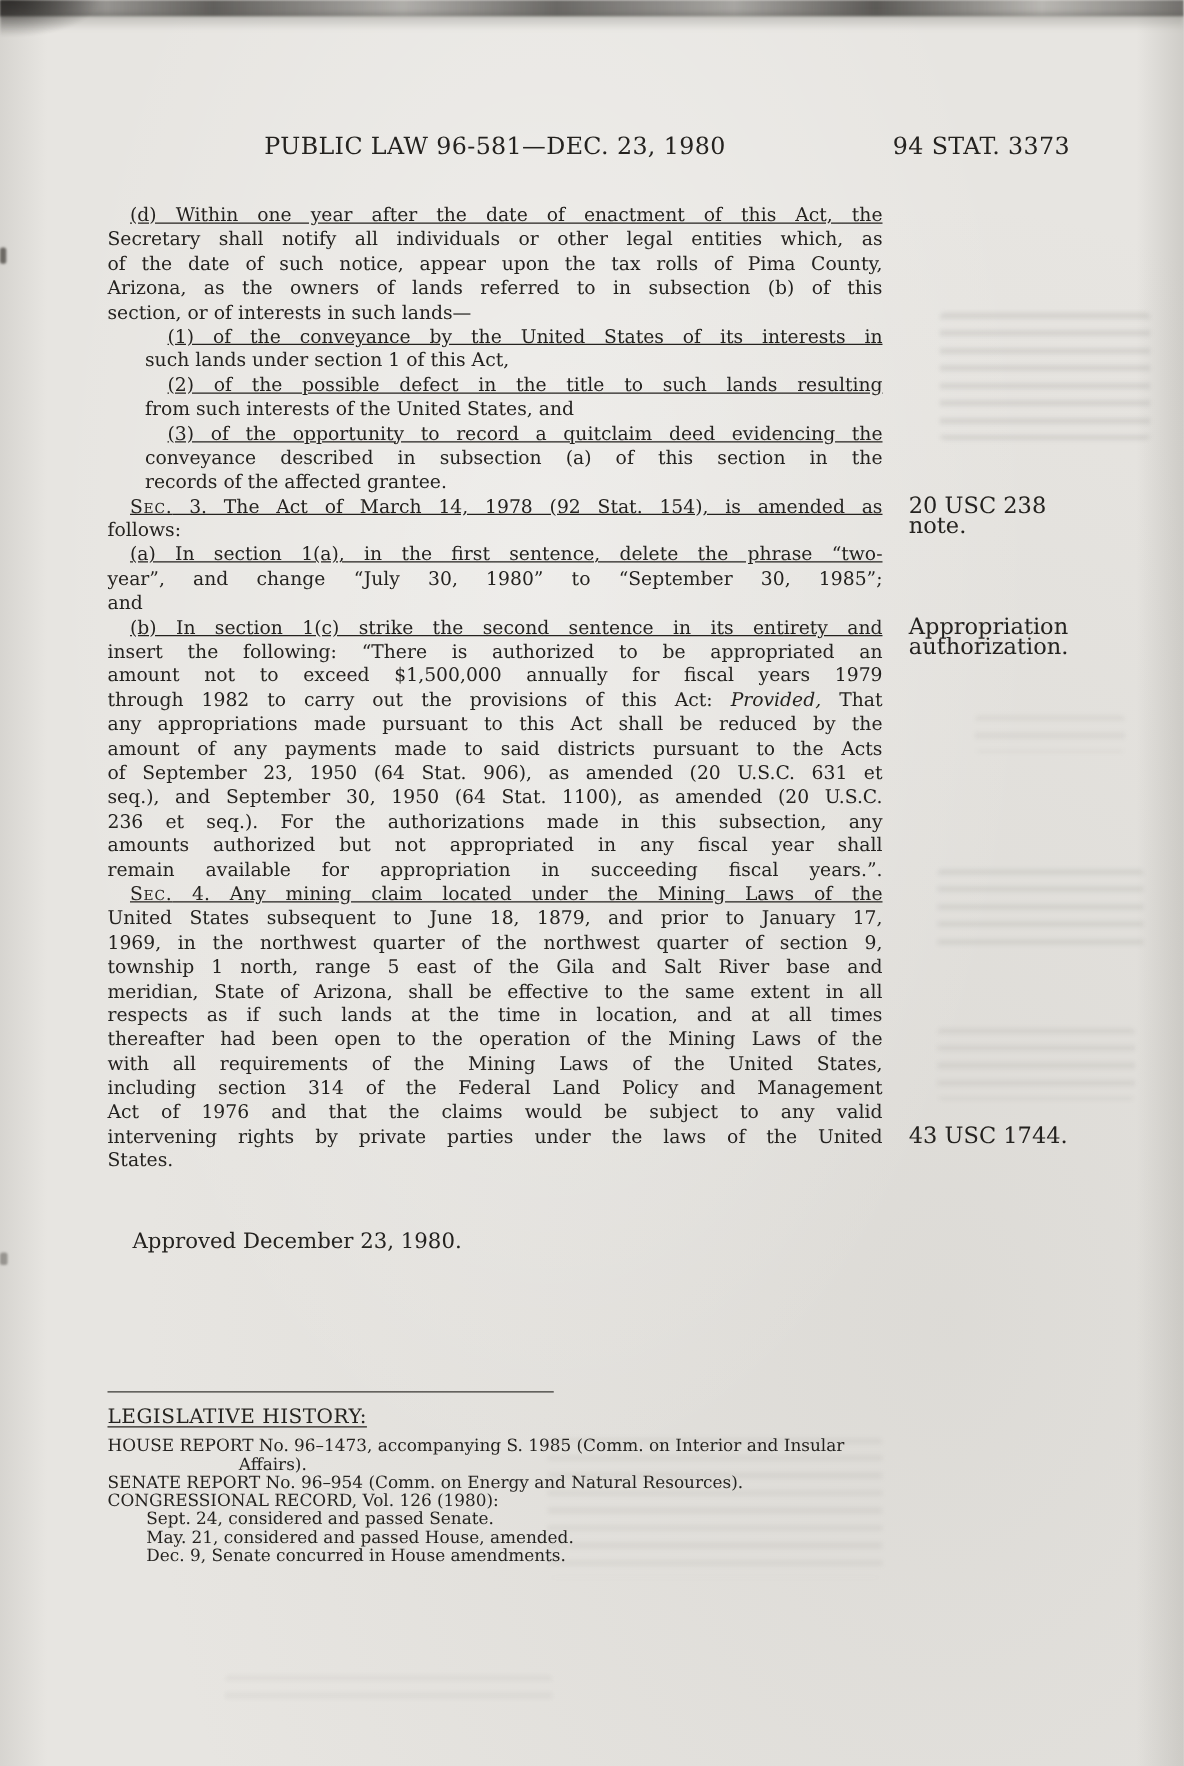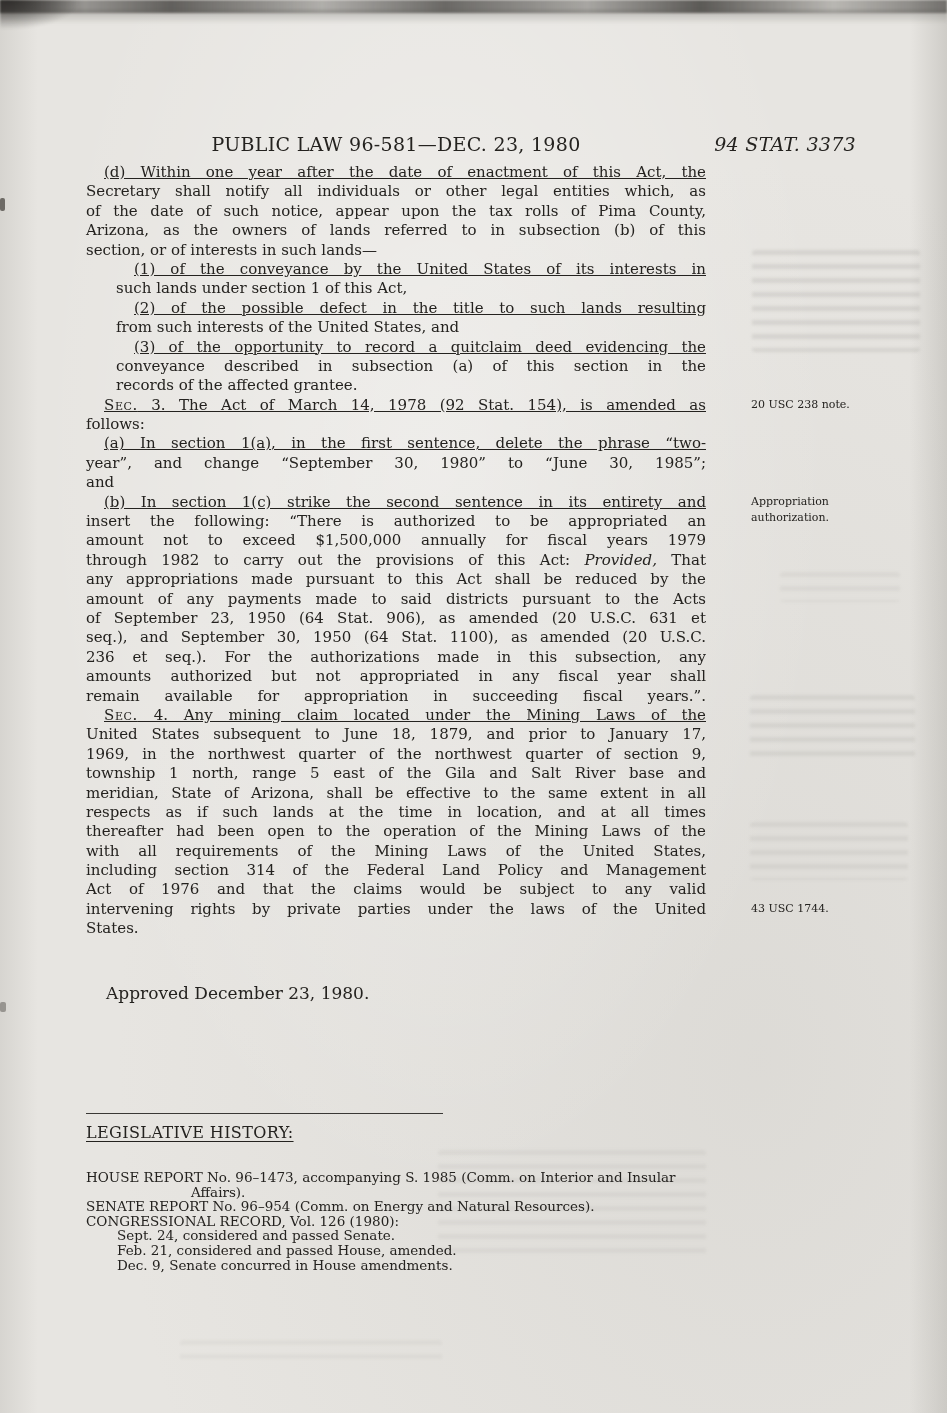--- a/index.html
+++ b/index.html
@@ -50,54 +50,54 @@
     background:repeating-linear-gradient(180deg, rgba(128,126,121,0.16) 0 5px, rgba(0,0,0,0) 5px 14px);
     filter:blur(1.6px);
     border-radius:4px;
   }
   
   .pl-header{
     position:absolute;top:106px;left:86px;width:774px;
     display:flex;align-items:baseline;
     font-size:19px;letter-spacing:0.3px;
   }
-  .law-title{width:620px;text-align:center;margin-top:27px;}
-  .stat-ref{flex:1;text-align:right;padding-right:4px;font-style:italic;}
+  .law-title{width:620px;text-align:center;}
+  .stat-ref{flex:1;text-align:right;padding-right:4px;}
   
   .statute-body{
     position:absolute;top:163px;left:86px;width:620px;
     font-size:15px;line-height:19.4px;
   }
   .para{position:relative;margin:0;}
   .para .line{
     text-align:justify;text-align-last:justify;
     height:19.4px;white-space:normal;
   }
   .para .line.first{text-indent:18px;text-decoration:underline;}
   .para .line.last{text-align-last:left;}
   .para.item{margin-left:30px;}
   .sc{font-variant:small-caps;letter-spacing:0.6px;}
   .margin-note{
     position:absolute;left:641px;width:136px;
-    font-size:11px;line-height:16.4px;
-    text-align:left;text-indent:0;white-space:normal;margin-left:24px;
+    font-size:18px;line-height:16.4px;
+    text-align:left;text-indent:0;white-space:normal;
   }
   .approved{
     position:absolute;top:983px;left:86px;width:620px;
     font-size:17px;text-indent:20px;
   }
   
   .leg-history{position:absolute;top:1113px;left:86px;width:640px;}
   .lh-rule{width:357px;border-top:1.6px solid #3a3835;margin:0 0 9px 0;}
   .lh-heading{
     font-size:16px;letter-spacing:0.4px;
     text-decoration:underline;
     text-underline-offset:3px;
   }
-  .lh-entries{margin-top:28px;font-size:13.5px;line-height:14.6px;}
+  .lh-entries{margin-top:8px;font-size:13.5px;line-height:14.6px;}
   .lh-line.l1{padding-left:31px;}
   .lh-line.l2{padding-left:105px;}
 </style>
 </head>
 <body>
 
 <div class="page">
 
   <div class="smudge-top"></div>
   <div class="smudge-top2"></div>
@@ -137,21 +137,21 @@
         <div class="line">conveyance described in subsection (a) of this section in the</div>
         <div class="line last">records of the affected grantee.</div>
       </div>
       <div class="para normal">
         <div class="line first"><span class="sc">Sec.</span> 3. The Act of March 14, 1978 (92 Stat. 154), is amended as</div>
         <div class="line last">follows:</div>
         <div class="margin-note" style="top: 1px;">20 USC 238 note.</div>
       </div>
       <div class="para normal">
         <div class="line first">(a) In section 1(a), in the first sentence, delete the phrase “two-</div>
-        <div class="line">year”, and change “September 30, 1980” to “June 30, 1985”;</div>
+        <div class="line">year”, and change “July 30, 1980” to “September 30, 1985”;</div>
         <div class="line last">and</div>
       </div>
       <div class="para normal">
         <div class="line first">(b) In section 1(c) strike the second sentence in its entirety and</div>
         <div class="line">insert the following: “There is authorized to be appropriated an</div>
         <div class="line">amount not to exceed $1,500,000 annually for fiscal years 1979</div>
         <div class="line">through 1982 to carry out the provisions of this Act: <i>Provided,</i> That</div>
         <div class="line">any appropriations made pursuant to this Act shall be reduced by the</div>
         <div class="line">amount of any payments made to said districts pursuant to the Acts</div>
         <div class="line">of September 23, 1950 (64 Stat. 906), as amended (20 U.S.C. 631 et</div>
@@ -182,18 +182,18 @@
 
   <section class="leg-history">
     <div class="lh-rule"></div>
     <div class="lh-heading">LEGISLATIVE HISTORY:</div>
     <div class="lh-entries">
         <div class="lh-line l0">HOUSE REPORT No. 96–1473, accompanying S. 1985 (Comm. on Interior and Insular</div>
         <div class="lh-line l2">Affairs).</div>
         <div class="lh-line l0">SENATE REPORT No. 96–954 (Comm. on Energy and Natural Resources).</div>
         <div class="lh-line l0">CONGRESSIONAL RECORD, Vol. 126 (1980):</div>
         <div class="lh-line l1">Sept. 24, considered and passed Senate.</div>
-        <div class="lh-line l1">Feb. 21, considered and passed House, amended.</div>
+        <div class="lh-line l1">May. 21, considered and passed House, amended.</div>
         <div class="lh-line l1">Dec. 9, Senate concurred in House amendments.</div>
       </div>
   </section>
 
 </div>
 
 </body></html>

